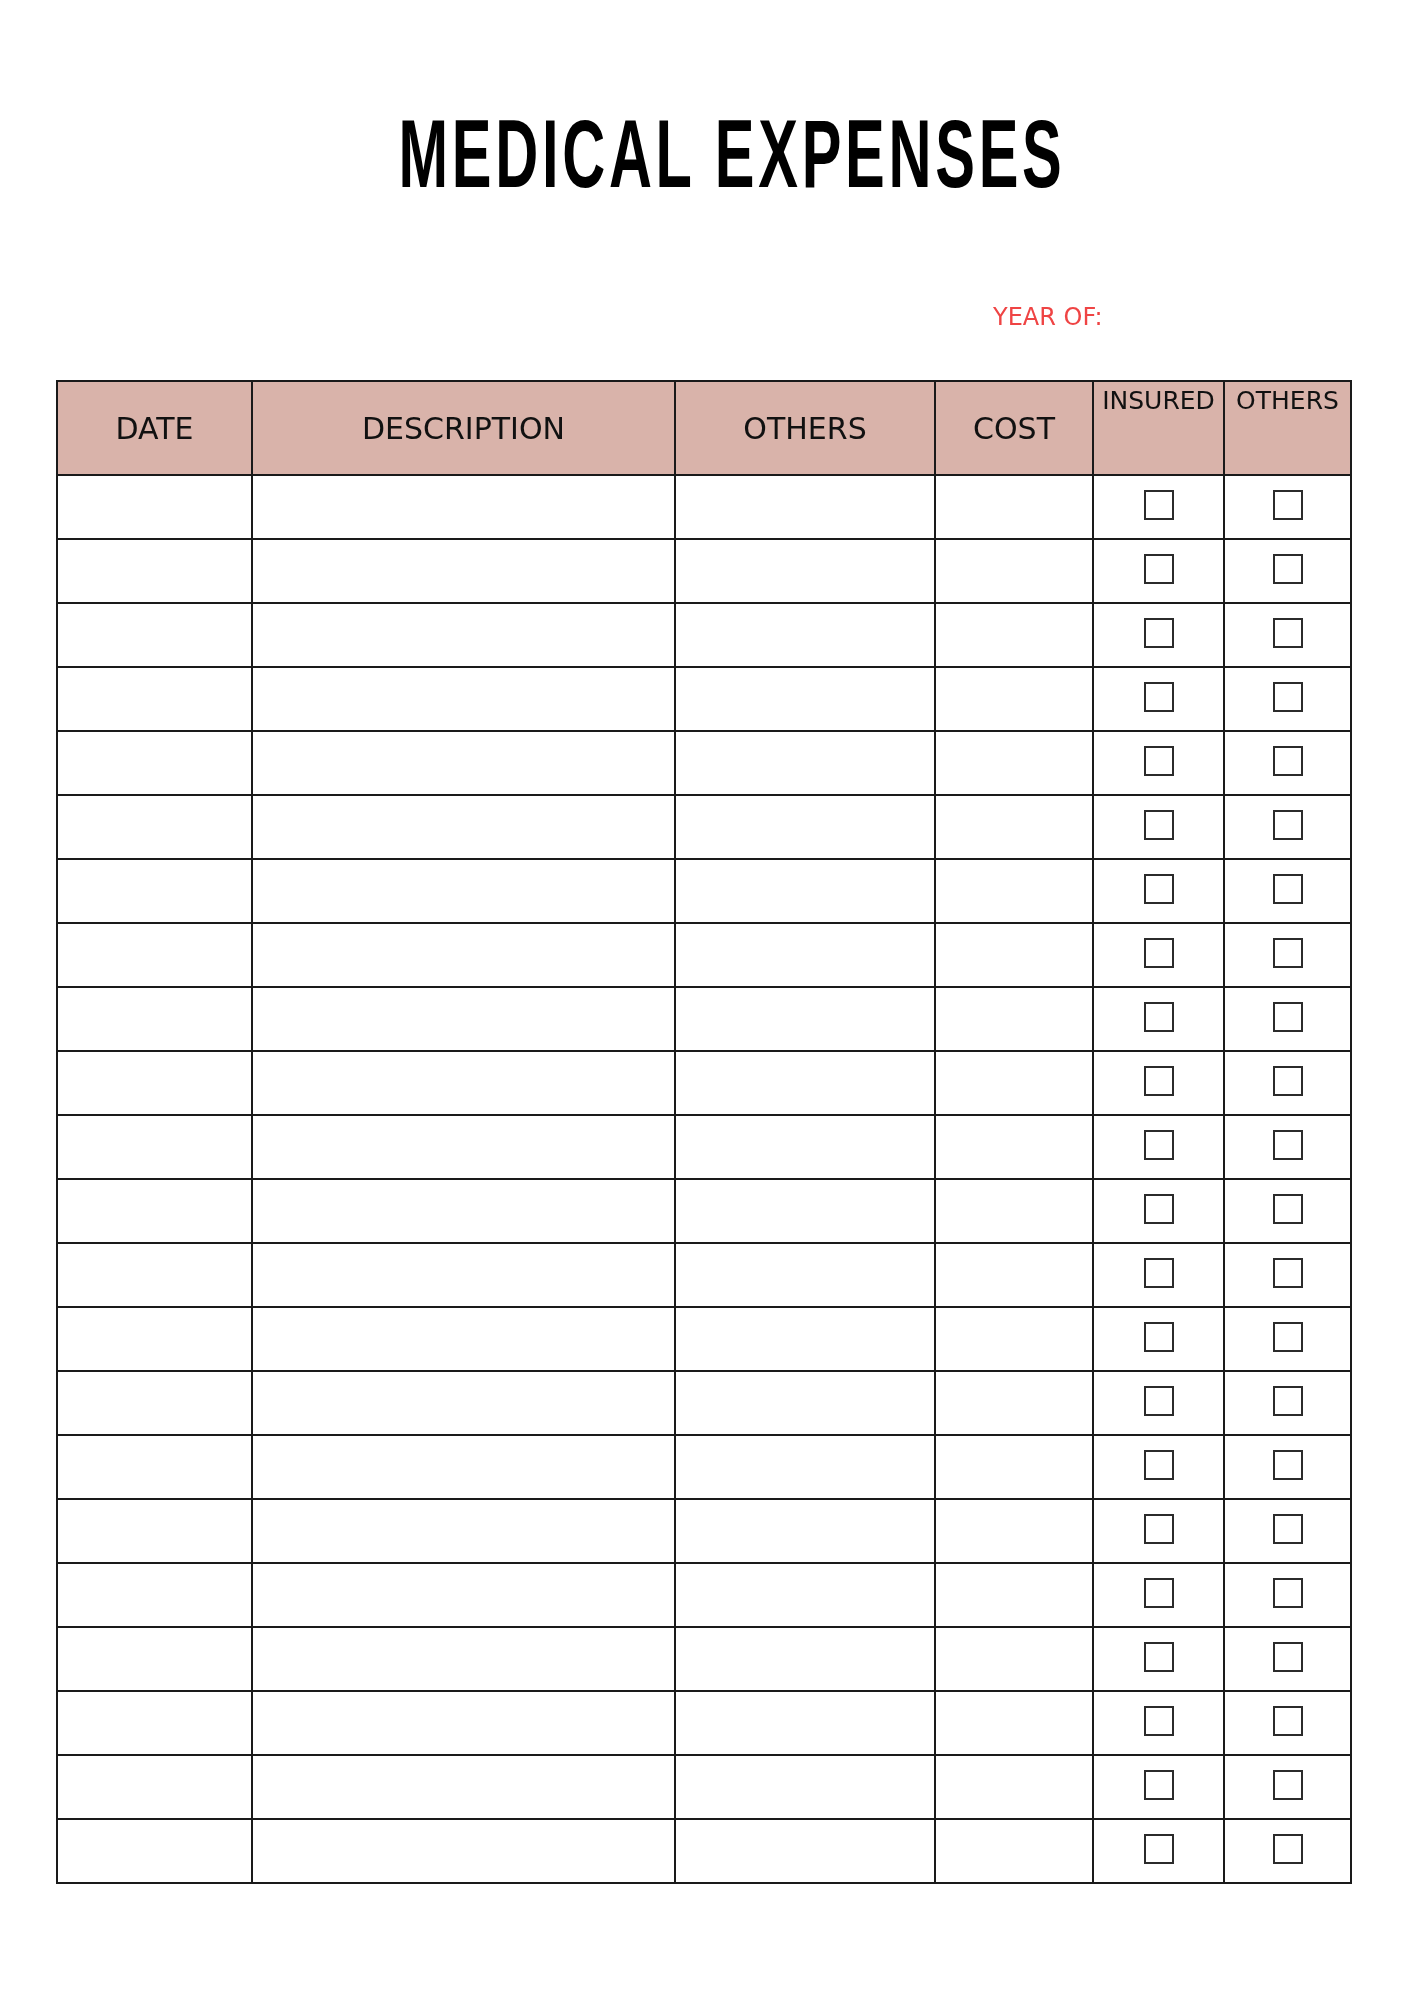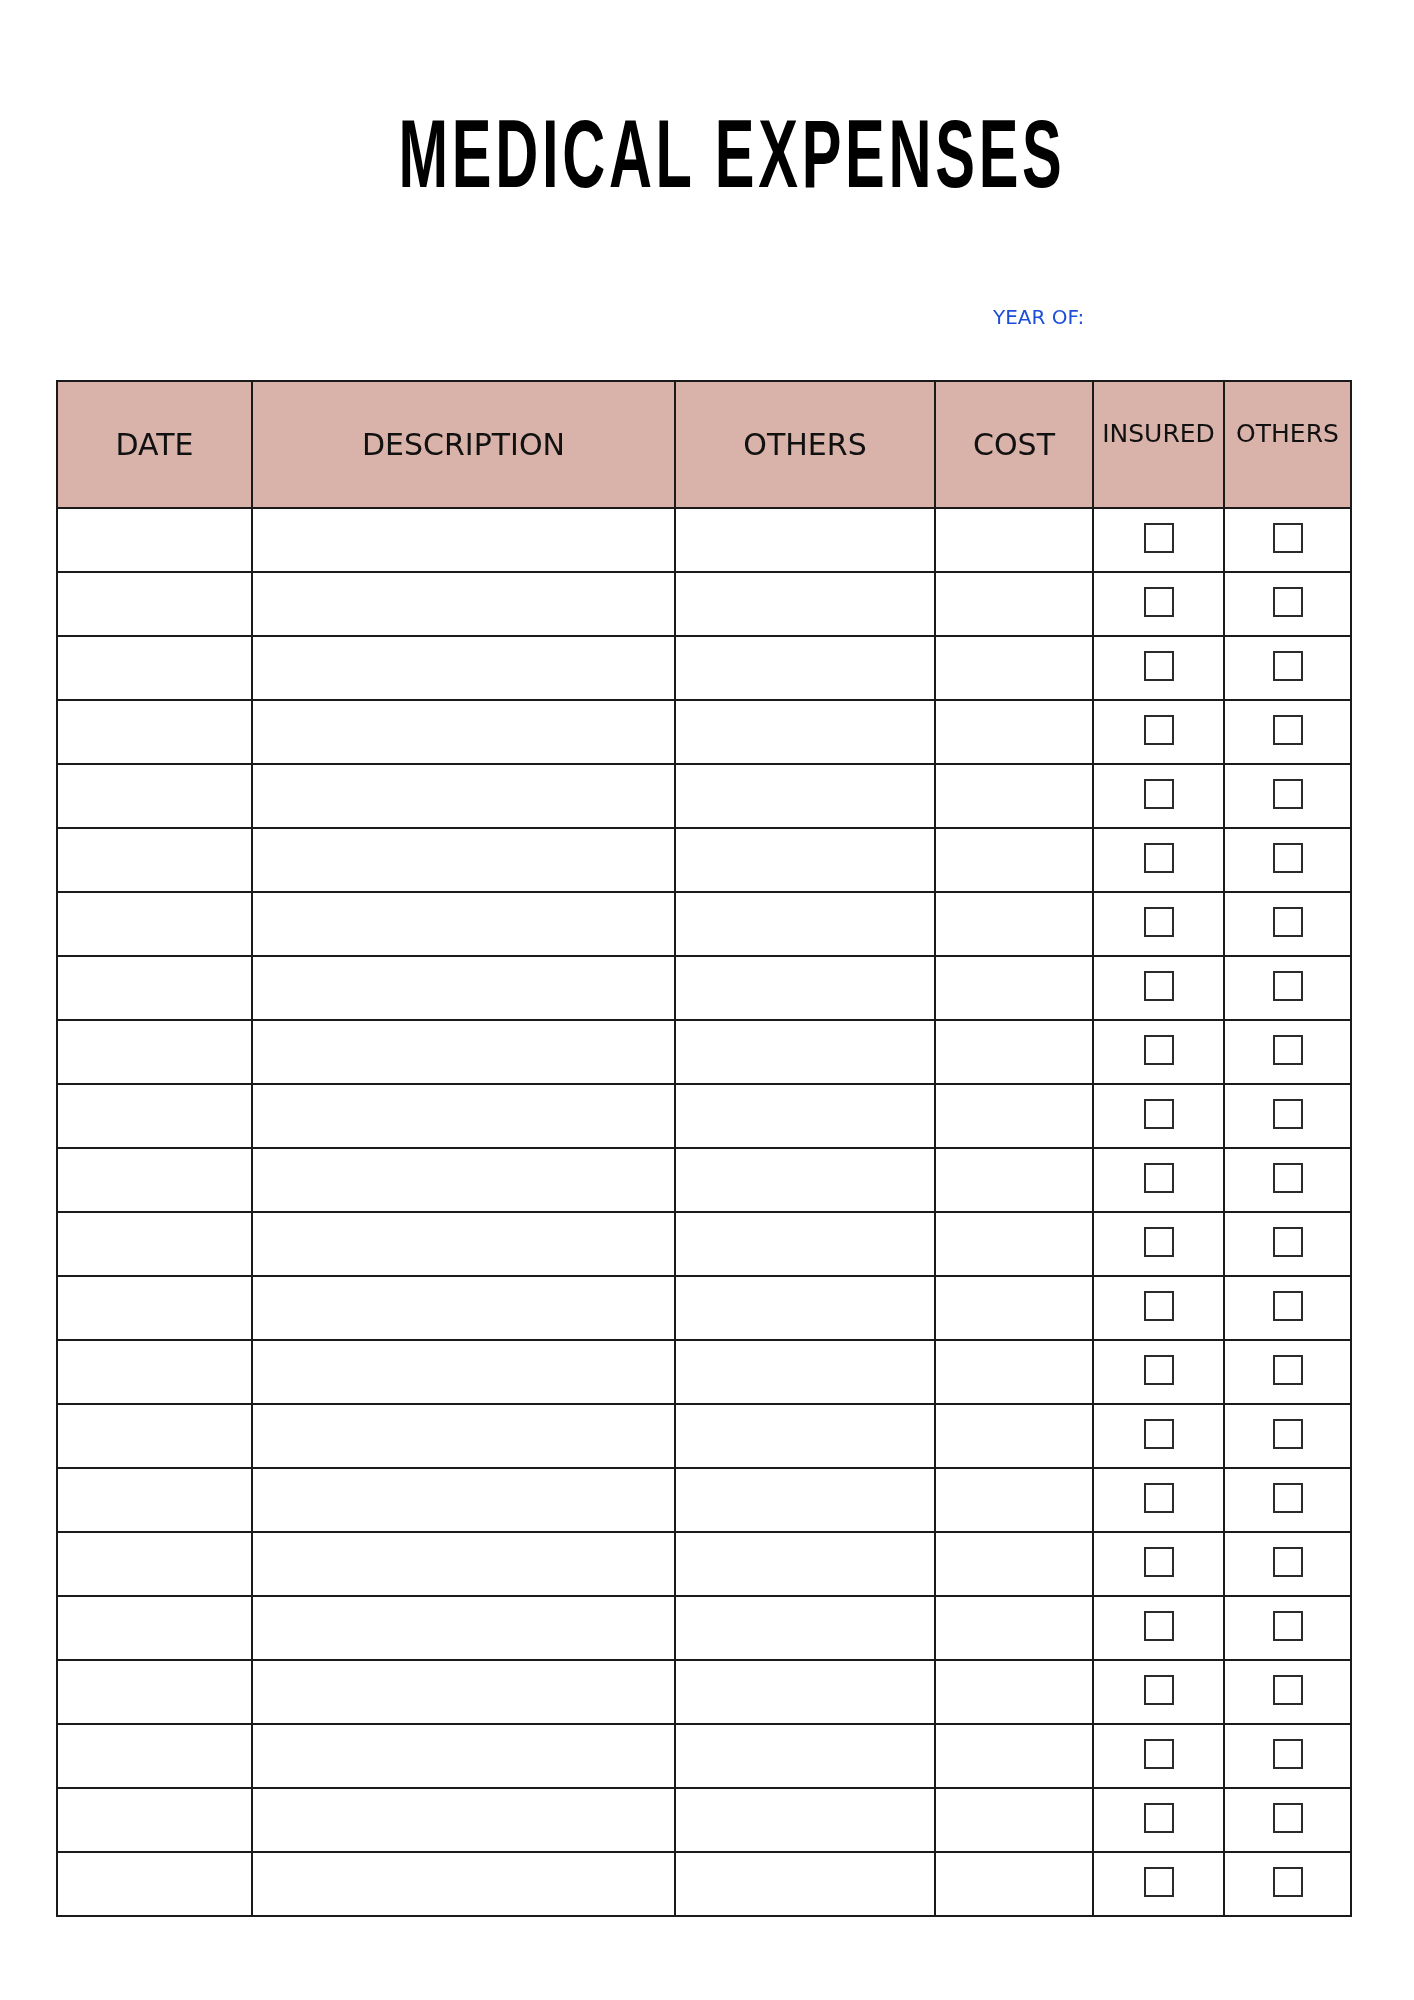--- a/index.html
+++ b/index.html
@@ -6,33 +6,33 @@
   body { width: 1414px; height: 2000px; position: relative; overflow: hidden;
          font-family: "DejaVu Sans", "Liberation Sans", sans-serif; color: #111; }
   .title {
     position: absolute; left: 0; top: 104px; width: 1464px; text-align: center;
     font-family: "Liberation Sans", "DejaVu Sans", sans-serif;
     font-weight: 700; font-size: 96px; letter-spacing: 6px; line-height: 100px;
     color: #000; transform: scaleX(0.62); transform-origin: 732px 0;
   }
   .year {
     position: absolute; left: 993px; top: 302px;
-    font-size: 20px; line-height: 30px; color: #1d4ed8;
+    font-size: 24px; line-height: 30px; color: #ef4444;
   }
   .year-field { position: absolute; left: 1112px; top: 300px; width: 240px; height: 34px; }
   table.grid {
     position: absolute; left: 56px; top: 380px; width: 1294px;
     border-collapse: collapse; table-layout: fixed;
   }
   table.grid th, table.grid td { border: 2px solid #1a1a1a; padding: 0; }
   table.grid th {
     background: #d9b3aa; height: 88px; font-weight: 400; font-size: 30px;
     text-align: center; vertical-align: middle; color: #111;
   }
-  table.grid th.small { font-size: 25px; vertical-align: top; padding-top: 37px; }
+  table.grid th.small { font-size: 25px; vertical-align: top; padding-top: 4px; }
   table.grid td { height: 62px; }
   td.chk { text-align: center; vertical-align: middle; }
   .box {
     display: inline-block; width: 30px; height: 30px; border: 2px solid #2b2b2b;
     box-sizing: border-box; background: #fff; cursor: pointer;
   }
 </style>
 </head>
 <body>
 

